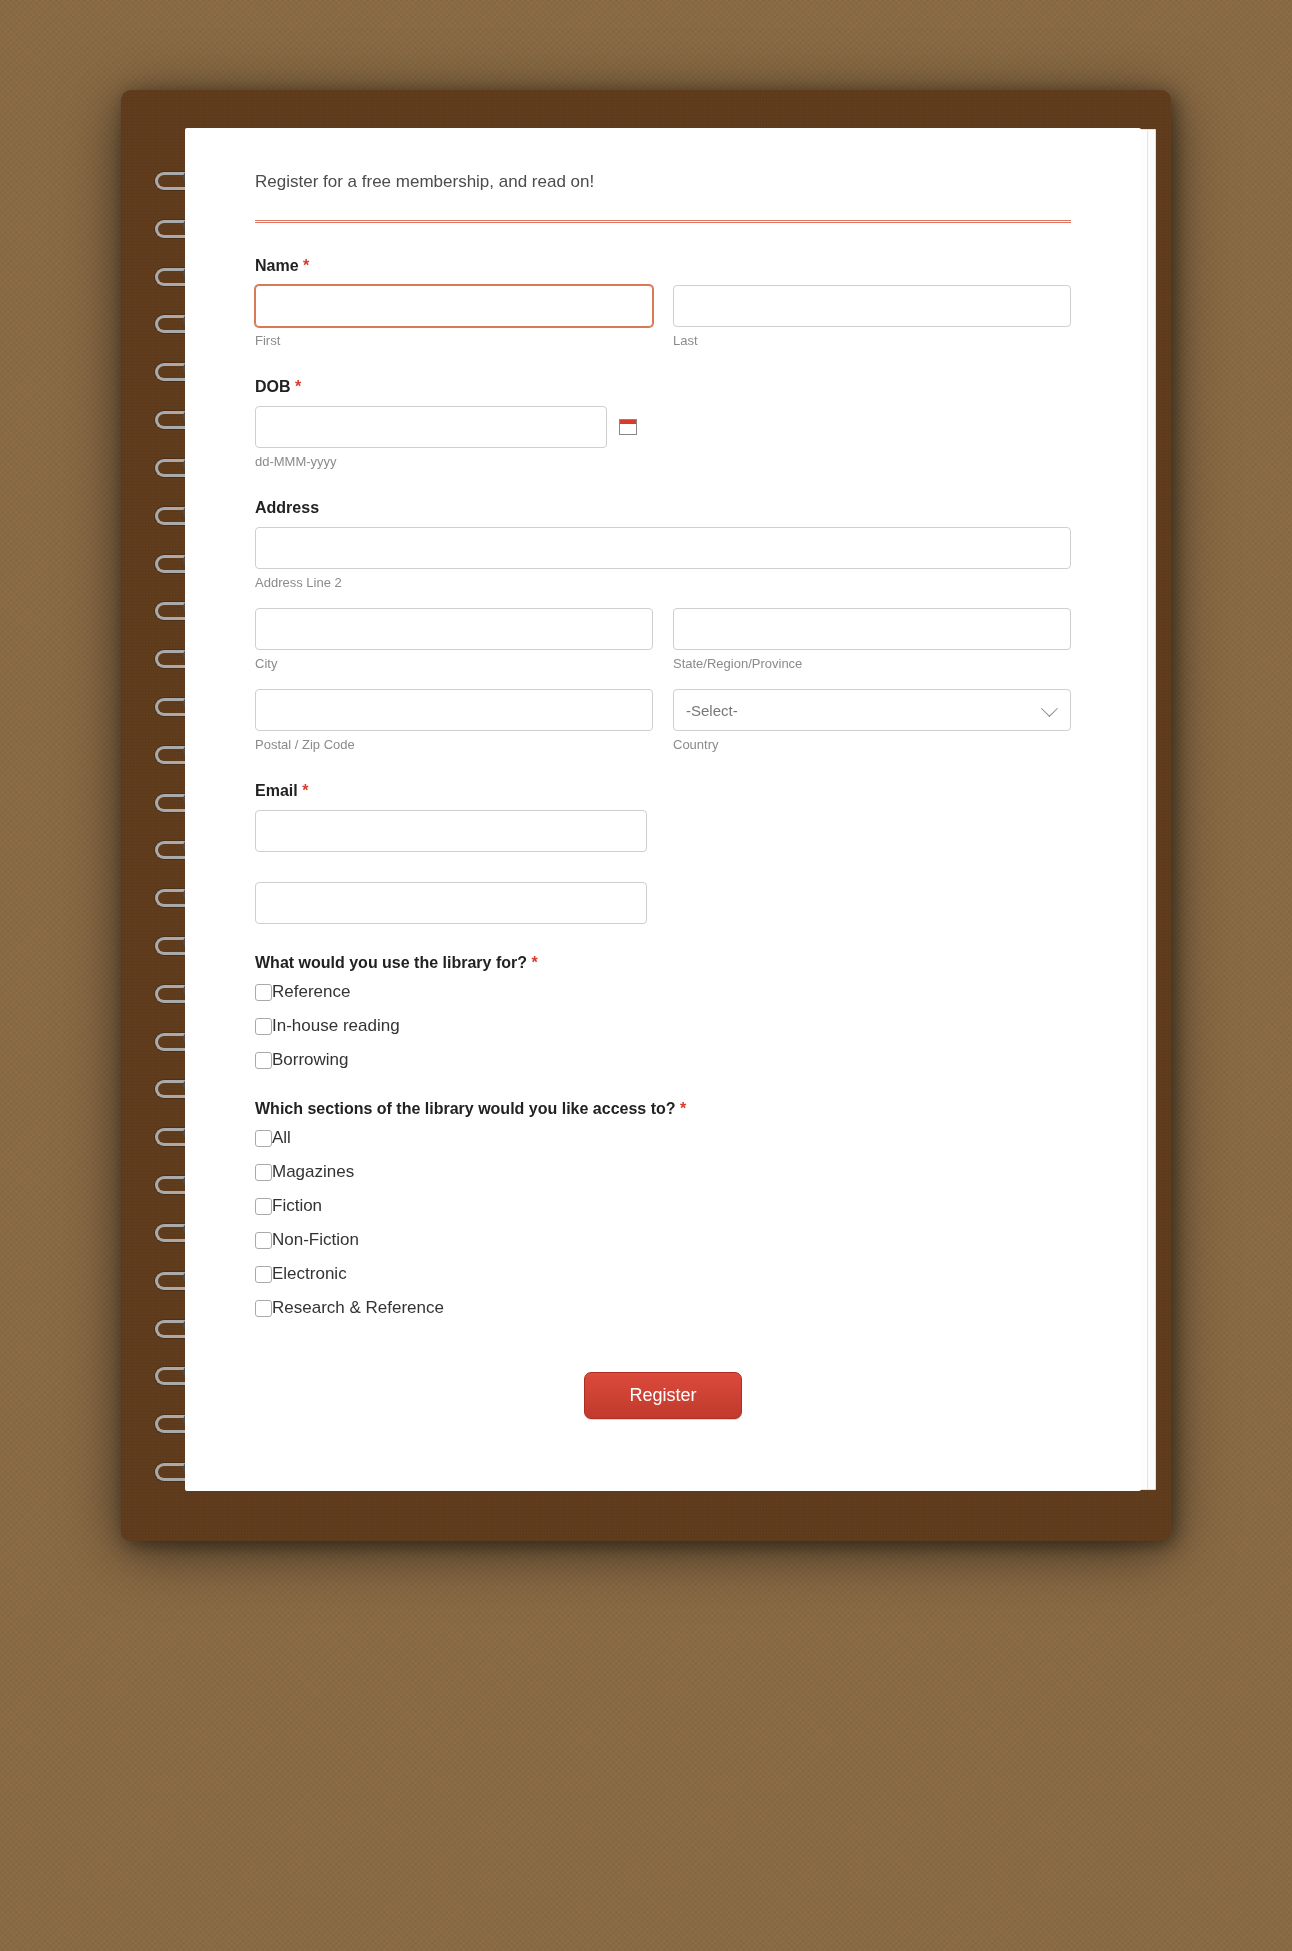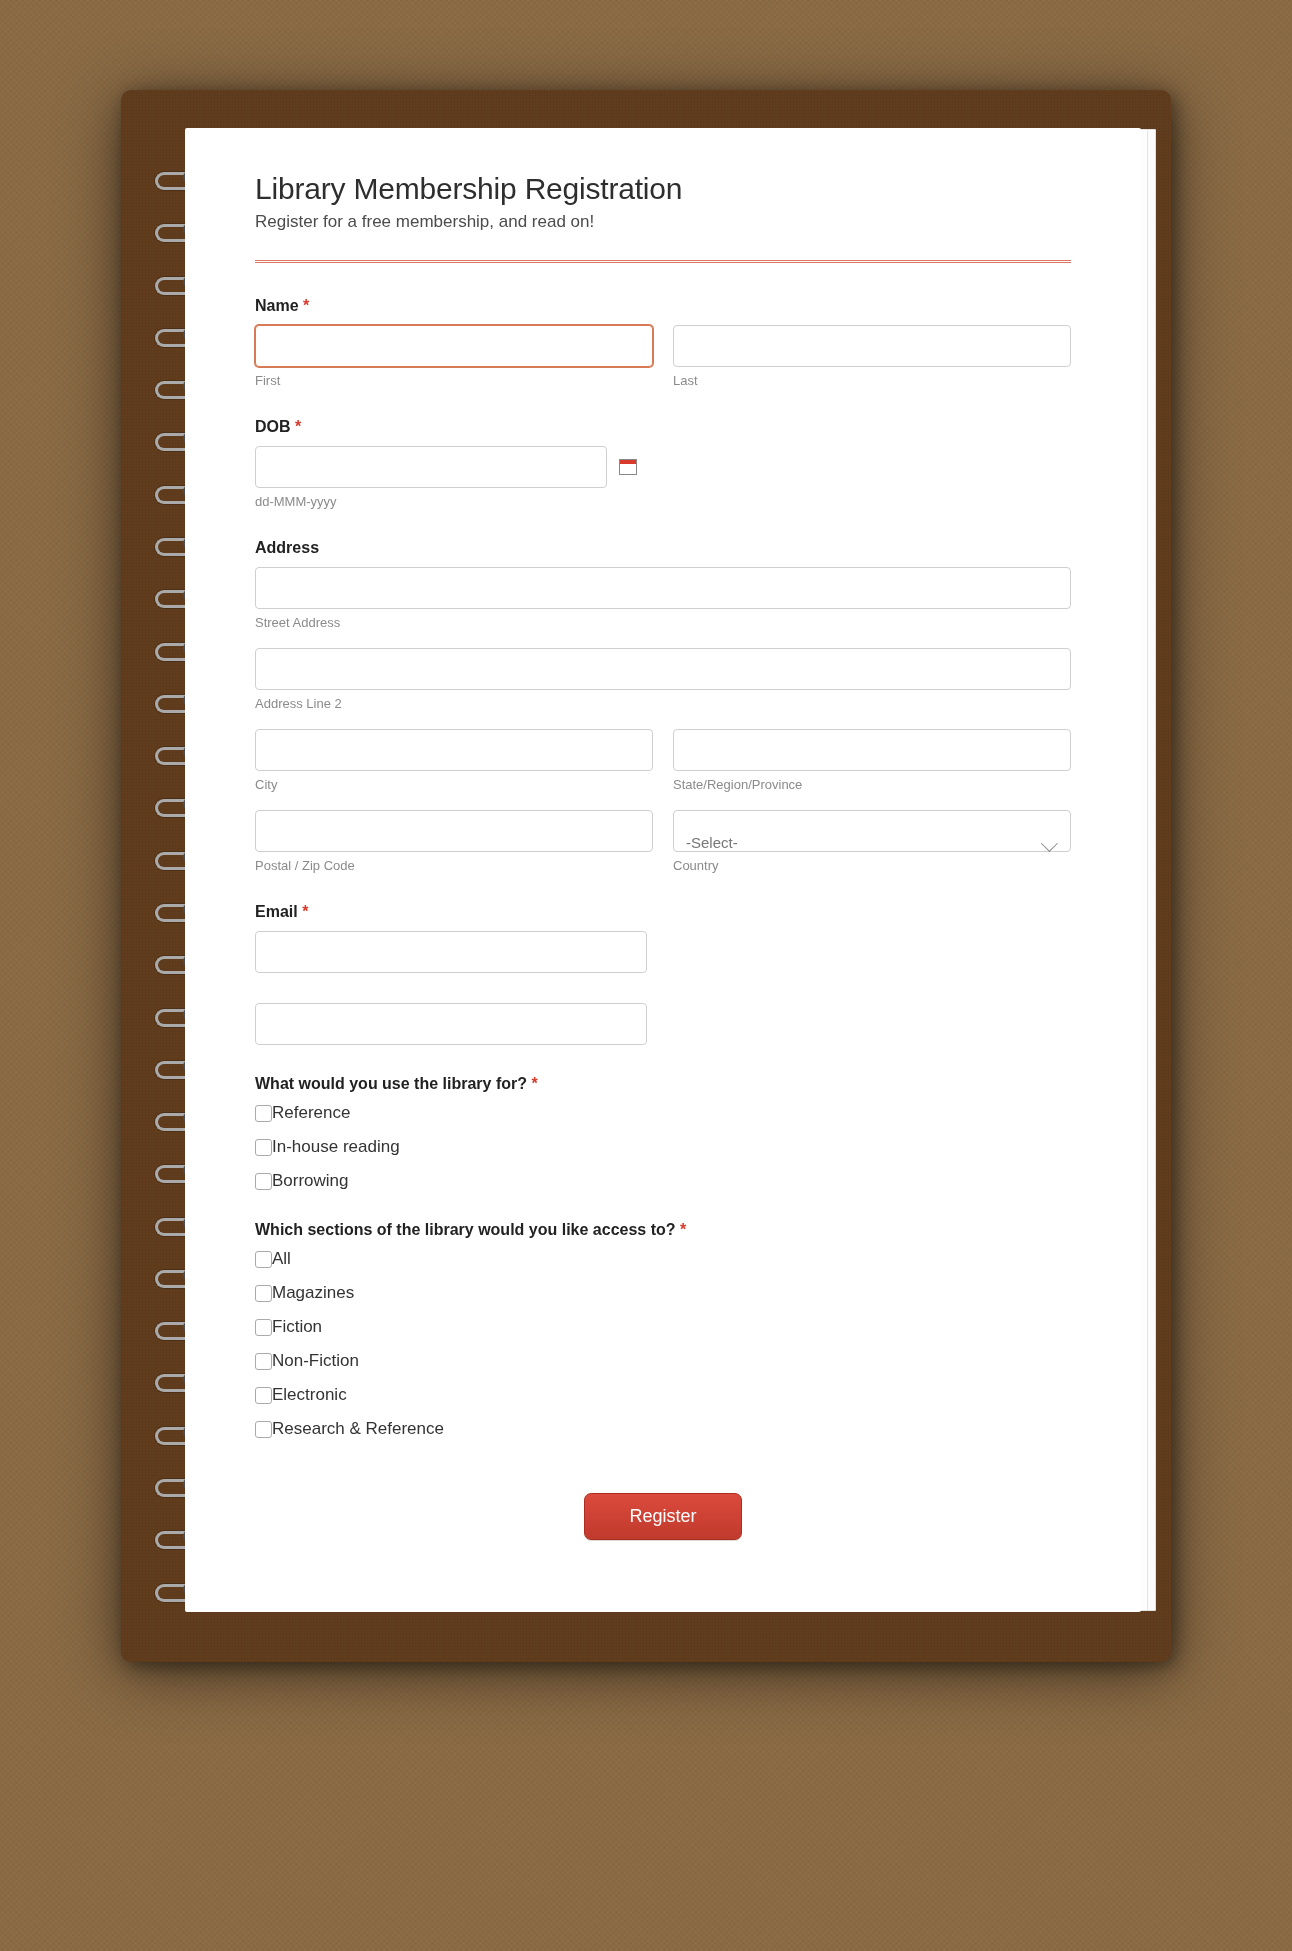--- a/index.html
+++ b/index.html
@@ -152,21 +152,21 @@
     top: 0; left: 0; right: 0;
     height: 4px;
     background: #d83a2b;
   }
 
   .addr-group > * { margin-bottom: 18px; }
   .addr-group .row { margin-bottom: 18px; }
 
   .select {
     display: flex;
-    align-items: flex-end;
+    align-items: center;
     justify-content: space-between;
     color: #777;
     cursor: pointer;
   }
   .chev {
     width: 12px; height: 12px;
     border-right: 1.5px solid #888;
     border-bottom: 1.5px solid #888;
     transform: rotate(45deg) translateY(-2px);
     margin-right: 4px;
@@ -234,21 +234,20 @@
       <div class="ring"></div>
       <div class="ring"></div>
     <div class="ring"></div>
       <div class="ring"></div>
       <div class="ring"></div>
       <div class="ring"></div>
   </div>
 
   <div class="page-stack">
 
-    <h1>Library Membership Registration</h1>
     <p class="subtitle">Register for a free membership, and read on!</p>
 
     <hr class="divider">
 
     <div class="field">
       <label class="label">
         <span>Name</span> <span class="req">*</span>
       </label>
       <div class="row">
         <div class="col">
@@ -269,24 +268,20 @@
       <div class="dob-row">
         <input type="text" style="">
         <span class="calicon"></span>
       </div>
       <div class="sublabel">dd-MMM-yyyy</div>
     </div>
 
     <div class="field">
       <label class="label">Address</label>
       <div class="addr-group">
-        <div>
-          <input type="text" style="">
-          <div class="sublabel">Street Address</div>
-        </div>
         <div>
           <input type="text" style="">
           <div class="sublabel">Address Line 2</div>
         </div>
         <div class="row">
           <div class="col">
             <input type="text" style="">
             <div class="sublabel">City</div>
           </div>
           <div class="col">

